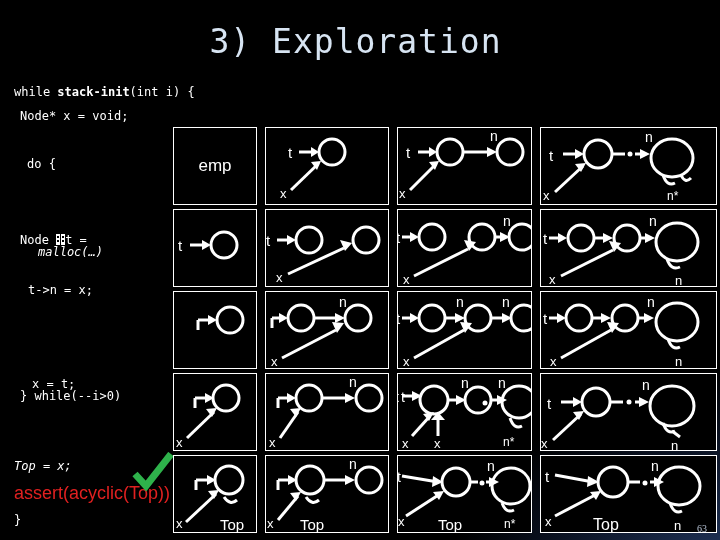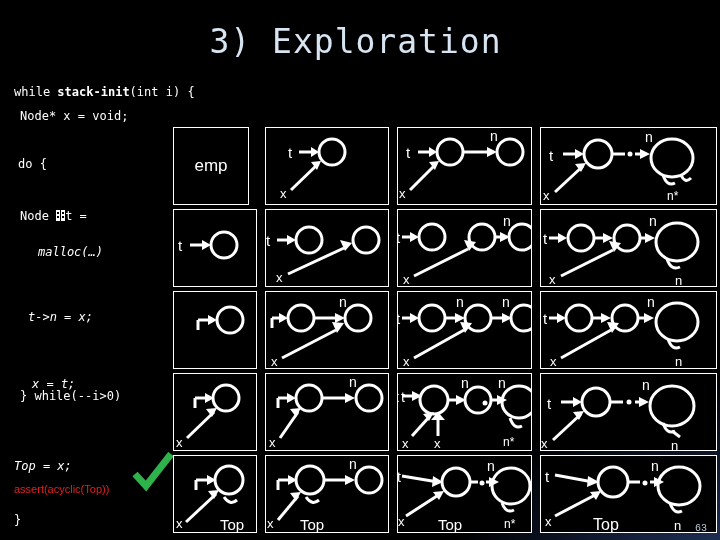--- a/index.html
+++ b/index.html
@@ -43,21 +43,21 @@
   }
   .cline {
     position: absolute;
     white-space: pre;
     color: #ffffff;
   }
   .cline b { font-weight: bold; }
   .cline.assert {
     color: #e02020;
     font-family: "Liberation Sans", sans-serif;
-    font-size: 11px;
+    font-size: 18px;
   }
   .boxglyph {
     display: inline-block;
     width: 9px; height: 11px;
     background: #ffffff;
     vertical-align: -1px;
     position: relative;
   }
   .boxglyph::before,
   .boxglyph::after {
@@ -97,53 +97,53 @@
     color: #ffffff;
     font-family: "Liberation Sans", sans-serif;
     font-size: 17px;
   }
 
   
   #pageno {
     position: absolute;
     right: 13px; bottom: 6px;
     color: #b9c6d8;
-    font-family: Liberation Mono, monospace;
+    font-family: Liberation Serif, serif;
     font-size: 10px;
     padding-left: 46px;
   }
 </style>
 </head>
 <body>
 
 <div id="slide">
 
   <div id="title">3) Exploration</div>
 
   <div id="code">
     <div class="cline" style="left:14px; top:0px;"><span>while </span><b>stack-init</b><span>(int i) {</span></div>
     <div class="cline" style="left:20px; top:24px;">Node* x = void;</div>
-    <div class="cline" style="left:18px; top:72px;">do {</div>
-    <div class="cline" style="left:20px; top:124px;"><span>Node </span><span class="boxglyph"></span><span>t =</span></div>
+    <div class="cline" style="left:27px; top:72px;">do {</div>
+    <div class="cline" style="left:20px; top:148px;"><span>Node </span><span class="boxglyph"></span><span>t =</span></div>
     <div class="cline" style="left:38px; top:160px;font-style:italic;">malloc(…)</div>
-    <div class="cline" style="left:28px; top:225px;font-style:italic;">t-&gt;n = x;</div>
-    <div class="cline" style="left:32px; top:292px;font-style:italic;">x = t;</div>
+    <div class="cline" style="left:28px; top:198px;">t-&gt;n = x;</div>
+    <div class="cline" style="left:32px; top:292px;">x = t;</div>
     <div class="cline" style="left:20px; top:304px;">} while(--i&gt;0)</div>
     <div class="cline" style="left:14px; top:374px;font-style:italic;">Top = x;</div>
     <div class="cline assert" style="left:14px; top:398px;">assert(acyclic(Top))</div>
     <div class="cline" style="left:14px; top:428px;">}</div>
   </div>
 
   <svg id="check" viewBox="0 0 42 40">
     <path d="M3 22 L14 34 L39 2" stroke="#2eb24b" stroke-width="7" fill="none" stroke-linecap="butt" stroke-linejoin="miter"></path>
   </svg>
 
   <div id="grid">
 
-    <div class="cell" style="left:0px; top:0px; width:76px; height:78px;">
+    <div class="cell" style="left:0px; top:0px; width:84px; height:78px;">
       <div class="emp">emp</div>
     </div>
 
     <div class="cell" style="left:92px; top:0px; width:124px; height:78px;">
       <svg width="124" height="78" viewBox="0 0 124 78">
         <g stroke="#fff" fill="none" stroke-width="3">
           <circle cx="66" cy="24" r="13"></circle>
           <line x1="33" y1="24" x2="49" y2="24"></line>
           <line x1="25" y1="62" x2="52" y2="36"></line>
         </g>

